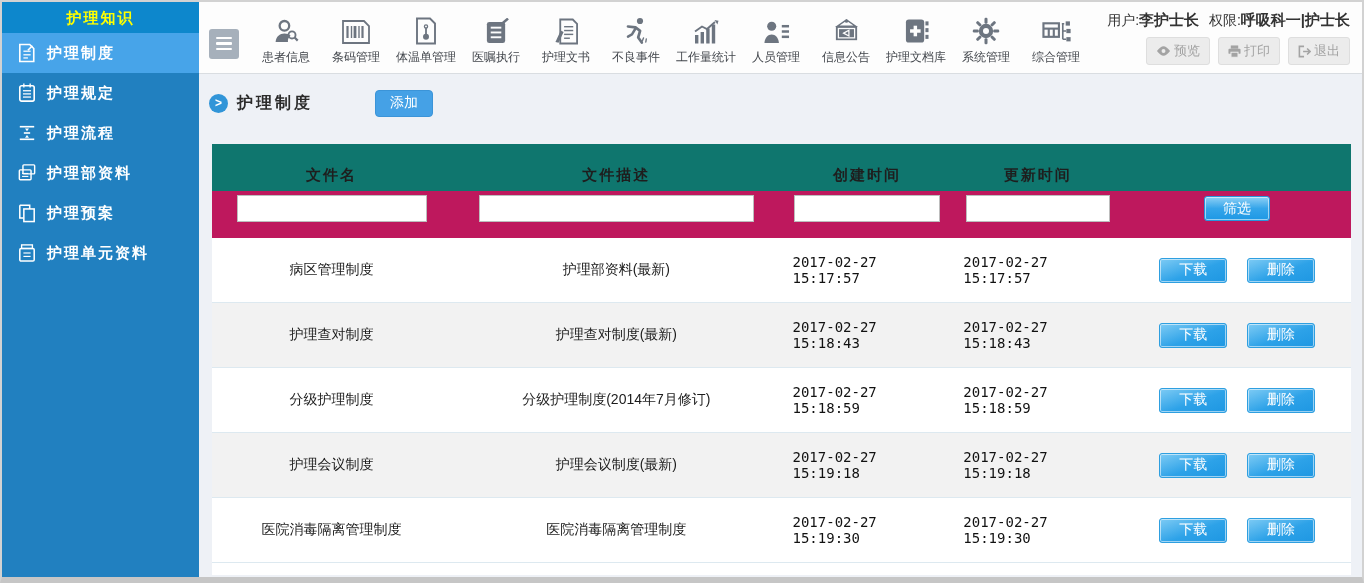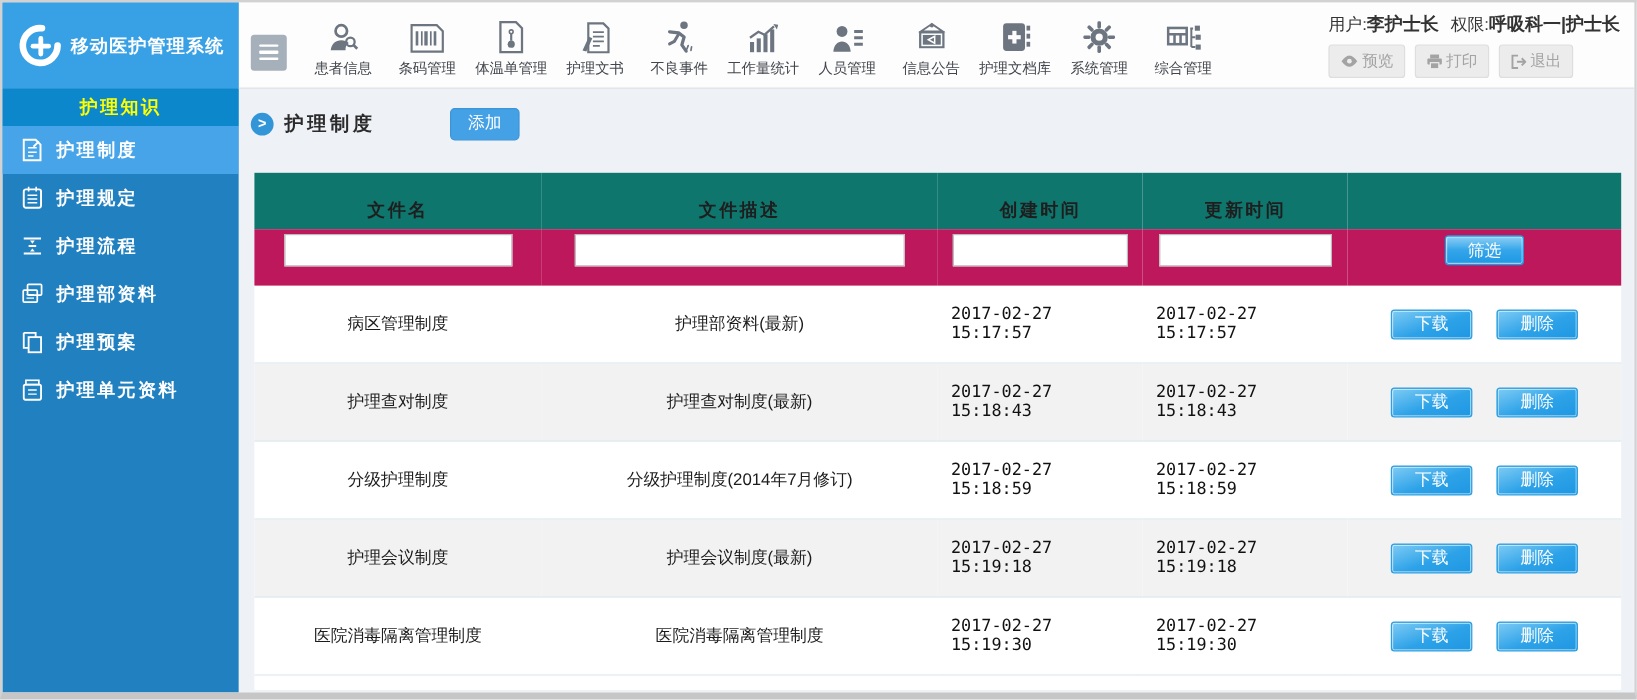--- a/index.html
+++ b/index.html
@@ -22,21 +22,21 @@
   .side-icon{width:20px;height:20px;display:inline-flex;align-items:center;justify-content:center;}
   
   .main{flex:1;display:flex;flex-direction:column;min-width:0;}
   .topbar{height:72px;flex:0 0 72px;background:#fdfdfd;border-bottom:1px solid #d9dde1;display:flex;align-items:stretch;padding:0 8px 0 10px;}
   .hamburger{width:30px;height:30px;align-self:center;margin-top:12px;background:#a6b0bb;border:none;border-radius:3px;display:flex;flex-direction:column;justify-content:center;align-items:center;gap:3px;cursor:pointer;}
   .hamburger i{display:block;width:16px;height:2.5px;background:#fff;border-radius:1px;}
   .toolbar{display:flex;margin-left:12px;align-items:stretch;}
   .tb-item{width:70px;display:flex;flex-direction:column;align-items:center;justify-content:flex-end;padding-bottom:7px;gap:4px;cursor:pointer;}
   .tb-icon{height:33px;display:flex;align-items:flex-end;color:#6d7580;}
   .tb-label{font-size:12px;color:#42464c;white-space:nowrap;}
-  .userbox{margin-left:auto;display:flex;flex-direction:column;align-items:flex-start;padding:9px 4px 0 0;}
+  .userbox{margin-left:auto;display:flex;flex-direction:column;align-items:flex-end;padding:9px 4px 0 0;}
   .user-line{font-size:14px;color:#333;}
   .user-line b{font-size:15px;}
   .user-actions{display:flex;gap:8px;margin-top:7px;}
   .ub-btn{display:flex;align-items:center;gap:3px;background:#ececec;border:1px solid #dedede;border-radius:3px;color:#a3a3a3;font-size:13px;padding:4px 9px;cursor:pointer;}
   
   .content{flex:1;background:#eef1f6;display:flex;flex-direction:column;min-height:0;}
   .page-head{display:flex;align-items:center;padding:13px 0 0 10px;height:45px;flex:0 0 45px;}
   .ph-circle{width:19px;height:19px;border-radius:50%;background:#3195d8;color:#fff;font-size:12px;font-weight:bold;display:flex;align-items:center;justify-content:center;margin-right:9px;}
   .ph-title{font-size:16px;font-weight:bold;color:#2b2b2b;letter-spacing:3px;}
   .add-btn{margin-left:62px;width:58px;height:27px;background:#45a1e6;border:1px solid #3b94d8;border-radius:4px;color:#fff;font-size:14px;cursor:pointer;}
@@ -62,32 +62,20 @@
   .pag-sep{color:#d3d7db;font-size:16px;}
   .page-select{width:46px;height:27px;border:1px solid #6d6d6d;background:#fff;font-size:14px;}
   .size-input{width:66px;height:26px;border:1px solid #a9a9a9;padding-left:7px;font-size:14px;color:#222;margin-left:8px;}
 </style>
 </head>
 <body>
 
 <div class="window">
 
   <aside class="sidebar">
-    <div class="logo">
-      <span class="logo-mark">
-        <svg viewBox="0 0 36 36" width="36" height="36">
-            <path d="M20 3.5A14.5 14.5 0 1 0 33 18" fill="none" stroke="#fff" stroke-width="5.5" stroke-linecap="round"></path>
-            <g stroke="#fff" stroke-width="4" stroke-linecap="round">
-              <line x1="19" y1="12" x2="19" y2="25"></line>
-              <line x1="12.5" y1="18.5" x2="25.5" y2="18.5"></line>
-            </g>
-          </svg>
-      </span>
-      <span class="logo-title">移动医护管理系统</span>
-    </div>
     <div class="sidebar-header">护理知识</div>
     <nav class="side-nav">
         <div class="side-item active">
     <span class="side-icon">
             <svg viewBox="0 0 20 22" width="18" height="20">
               <path d="M2 1.5h11l4.5 4.5v14.5H2z" fill="none" stroke="#fff" stroke-width="1.8"></path>
               <g stroke="#fff" stroke-width="1.4">
                 <line x1="6" y1="9" x2="14" y2="9"></line>
                 <line x1="6" y1="13" x2="14" y2="13"></line>
                 <line x1="6" y1="16.5" x2="11" y2="16.5"></line>
@@ -201,20 +189,34 @@
           <div class="tb-item">
     <span class="tb-icon">
               <svg viewBox="0 0 24 28" width="24" height="28">
                 <path d="M3 1.5h13l5 5V26.5H3z" fill="none" stroke="currentColor" stroke-width="1.9"></path>
                 <circle cx="12" cy="9.5" r="1.6" fill="none" stroke="currentColor" stroke-width="1.3"></circle>
                 <line x1="12" y1="10.5" x2="12" y2="17" stroke="currentColor" stroke-width="1.8"></line>
                 <circle cx="12" cy="19.8" r="3" fill="currentColor"></circle>
               </svg>
             </span>
     <span class="tb-label">体温单管理</span>
+  </div>
+          <div class="tb-item">
+    <span class="tb-icon">
+              <svg viewBox="0 0 26 28" width="25" height="27">
+                <rect x="3" y="4" width="19" height="22" rx="2.5" fill="currentColor"></rect>
+                <g stroke="#fdfdfd" stroke-width="2">
+                  <line x1="7" y1="10" x2="18" y2="10"></line>
+                  <line x1="7" y1="15" x2="18" y2="15"></line>
+                  <line x1="7" y1="20" x2="18" y2="20"></line>
+                </g>
+                <line x1="18" y1="6.5" x2="25" y2="0.5" stroke="currentColor" stroke-width="2.6"></line>
+              </svg>
+            </span>
+    <span class="tb-label">医嘱执行</span>
   </div>
           <div class="tb-item">
     <span class="tb-icon">
               <svg viewBox="0 0 26 28" width="25" height="27">
                 <path d="M6.5 1.5h13l4.5 4.5v20.5H6.5z" fill="none" stroke="currentColor" stroke-width="1.9"></path>
                 <g stroke="currentColor" stroke-width="1.5">
                   <line x1="10.5" y1="9" x2="20" y2="9"></line>
                   <line x1="10.5" y1="13" x2="20" y2="13"></line>
                   <line x1="10.5" y1="17" x2="20" y2="17"></line>
                   <line x1="10.5" y1="21" x2="16.5" y2="21"></line>

